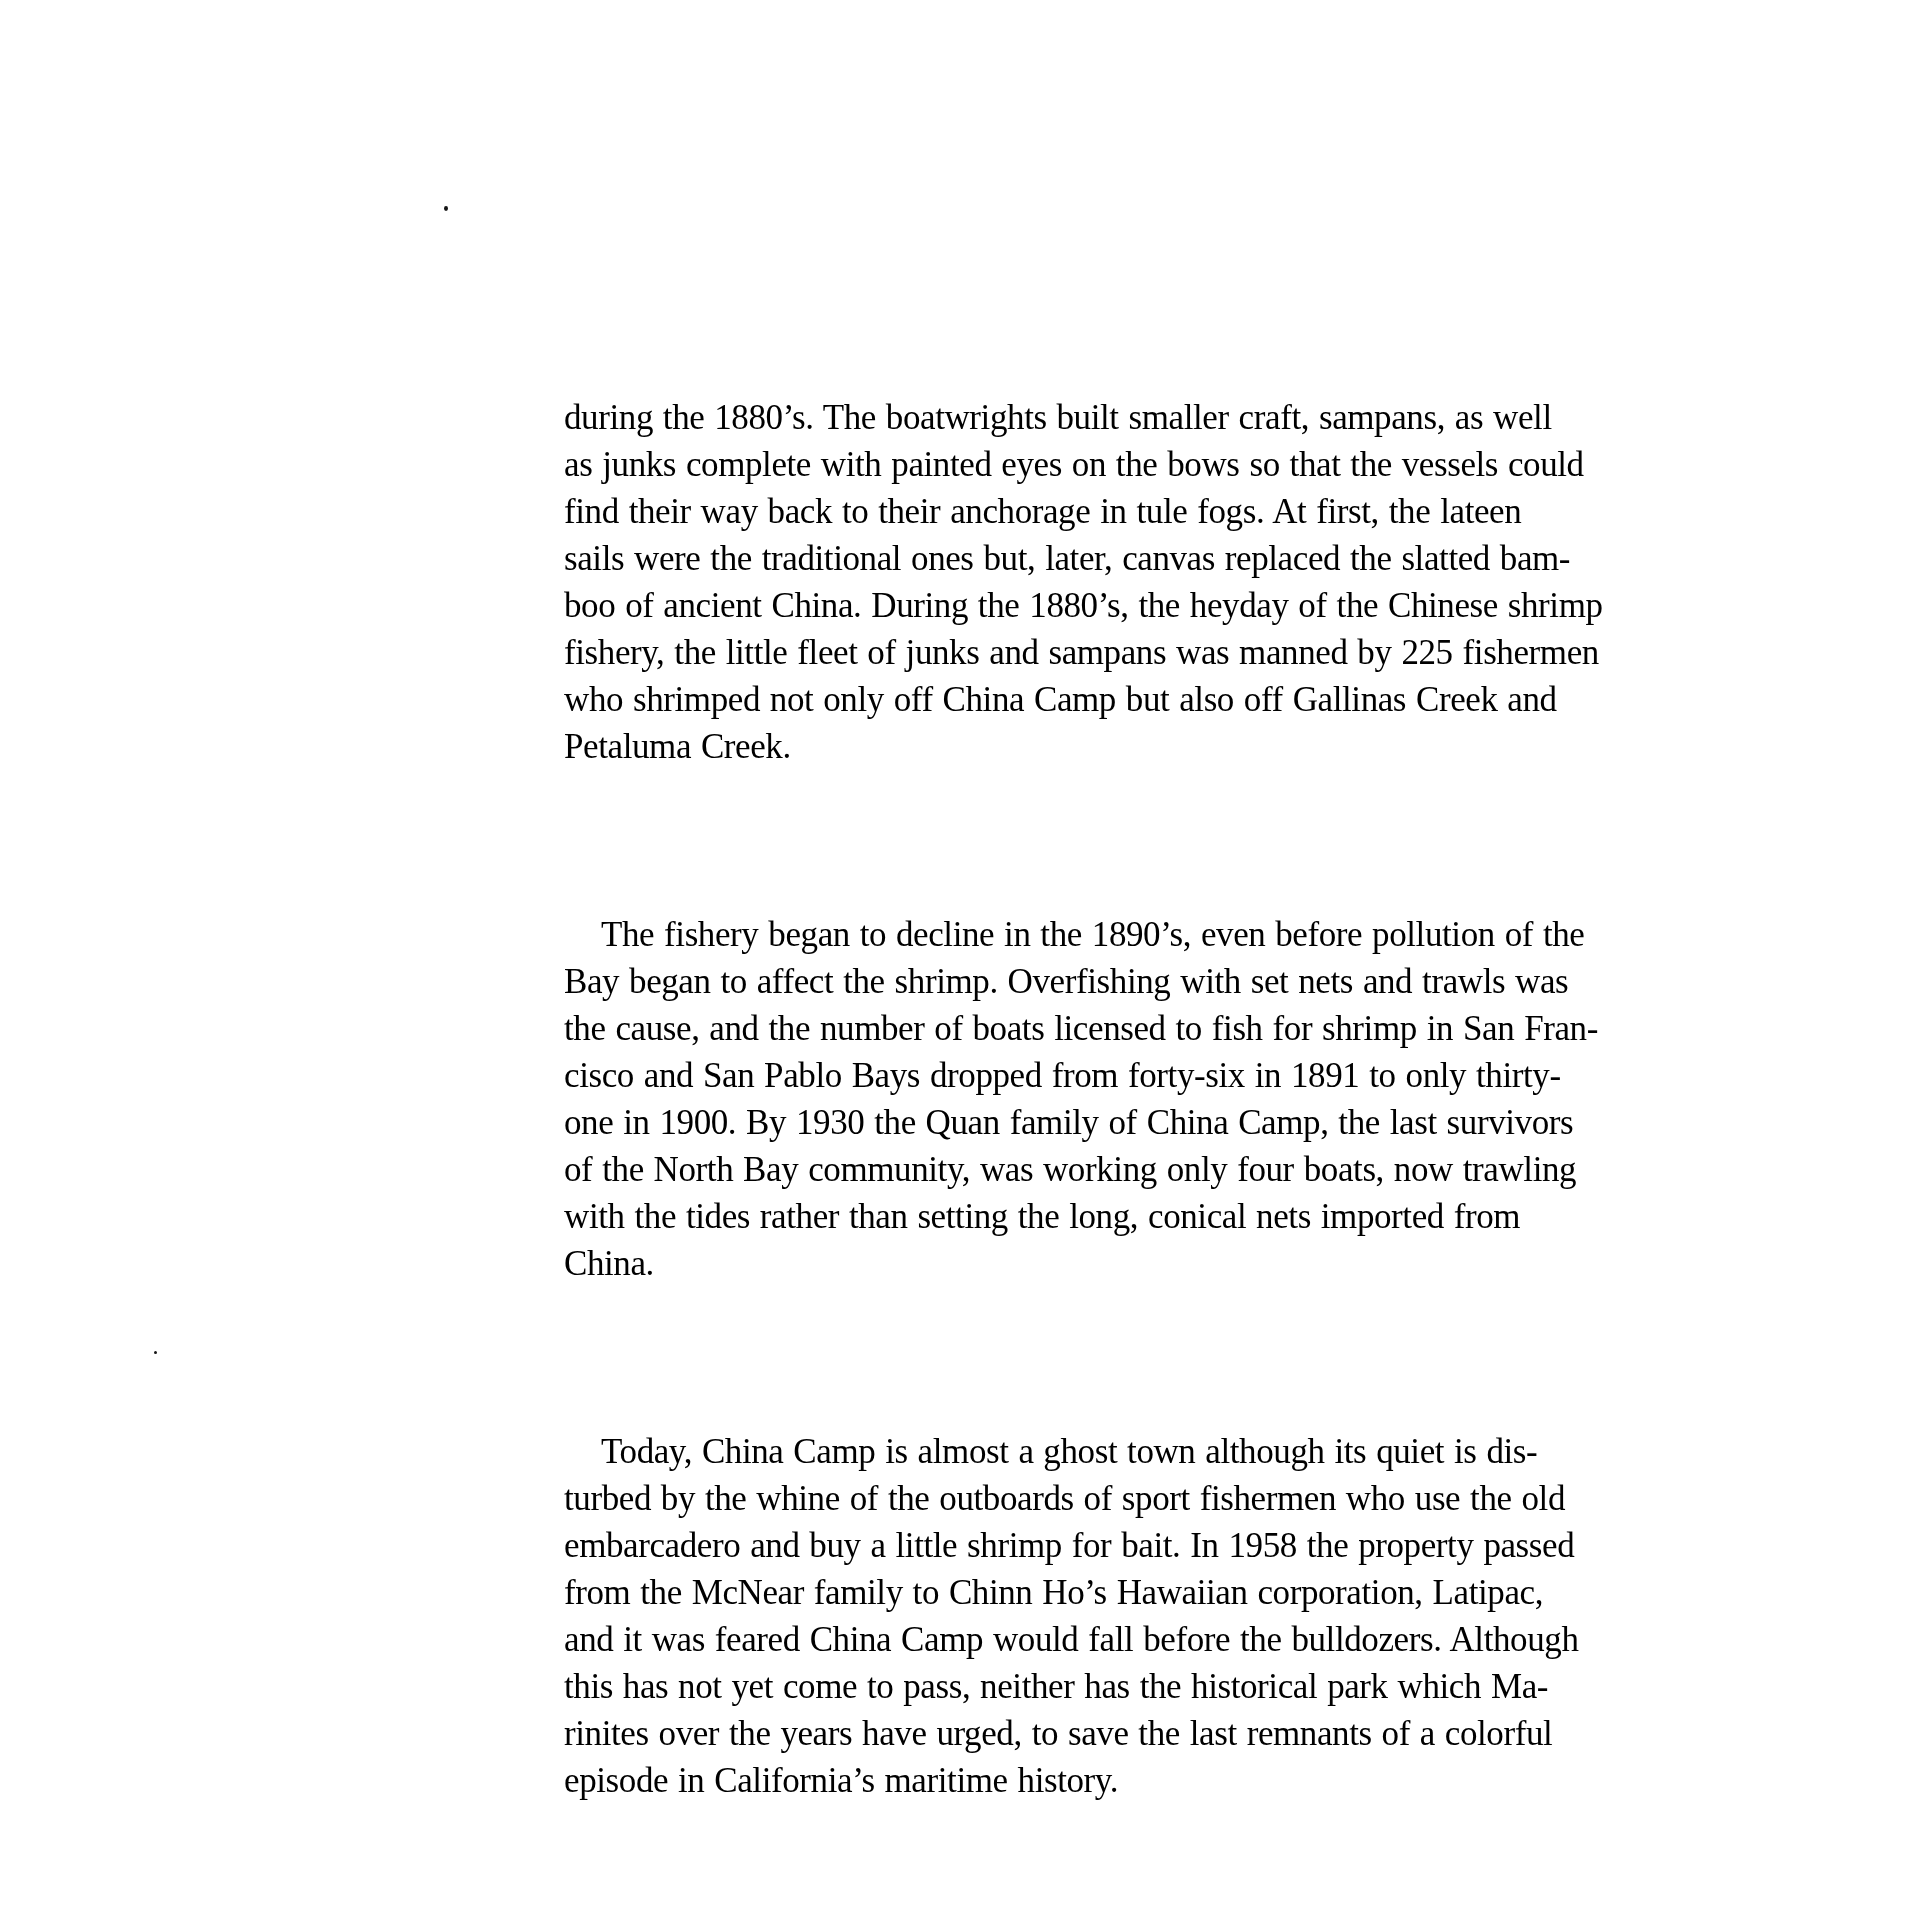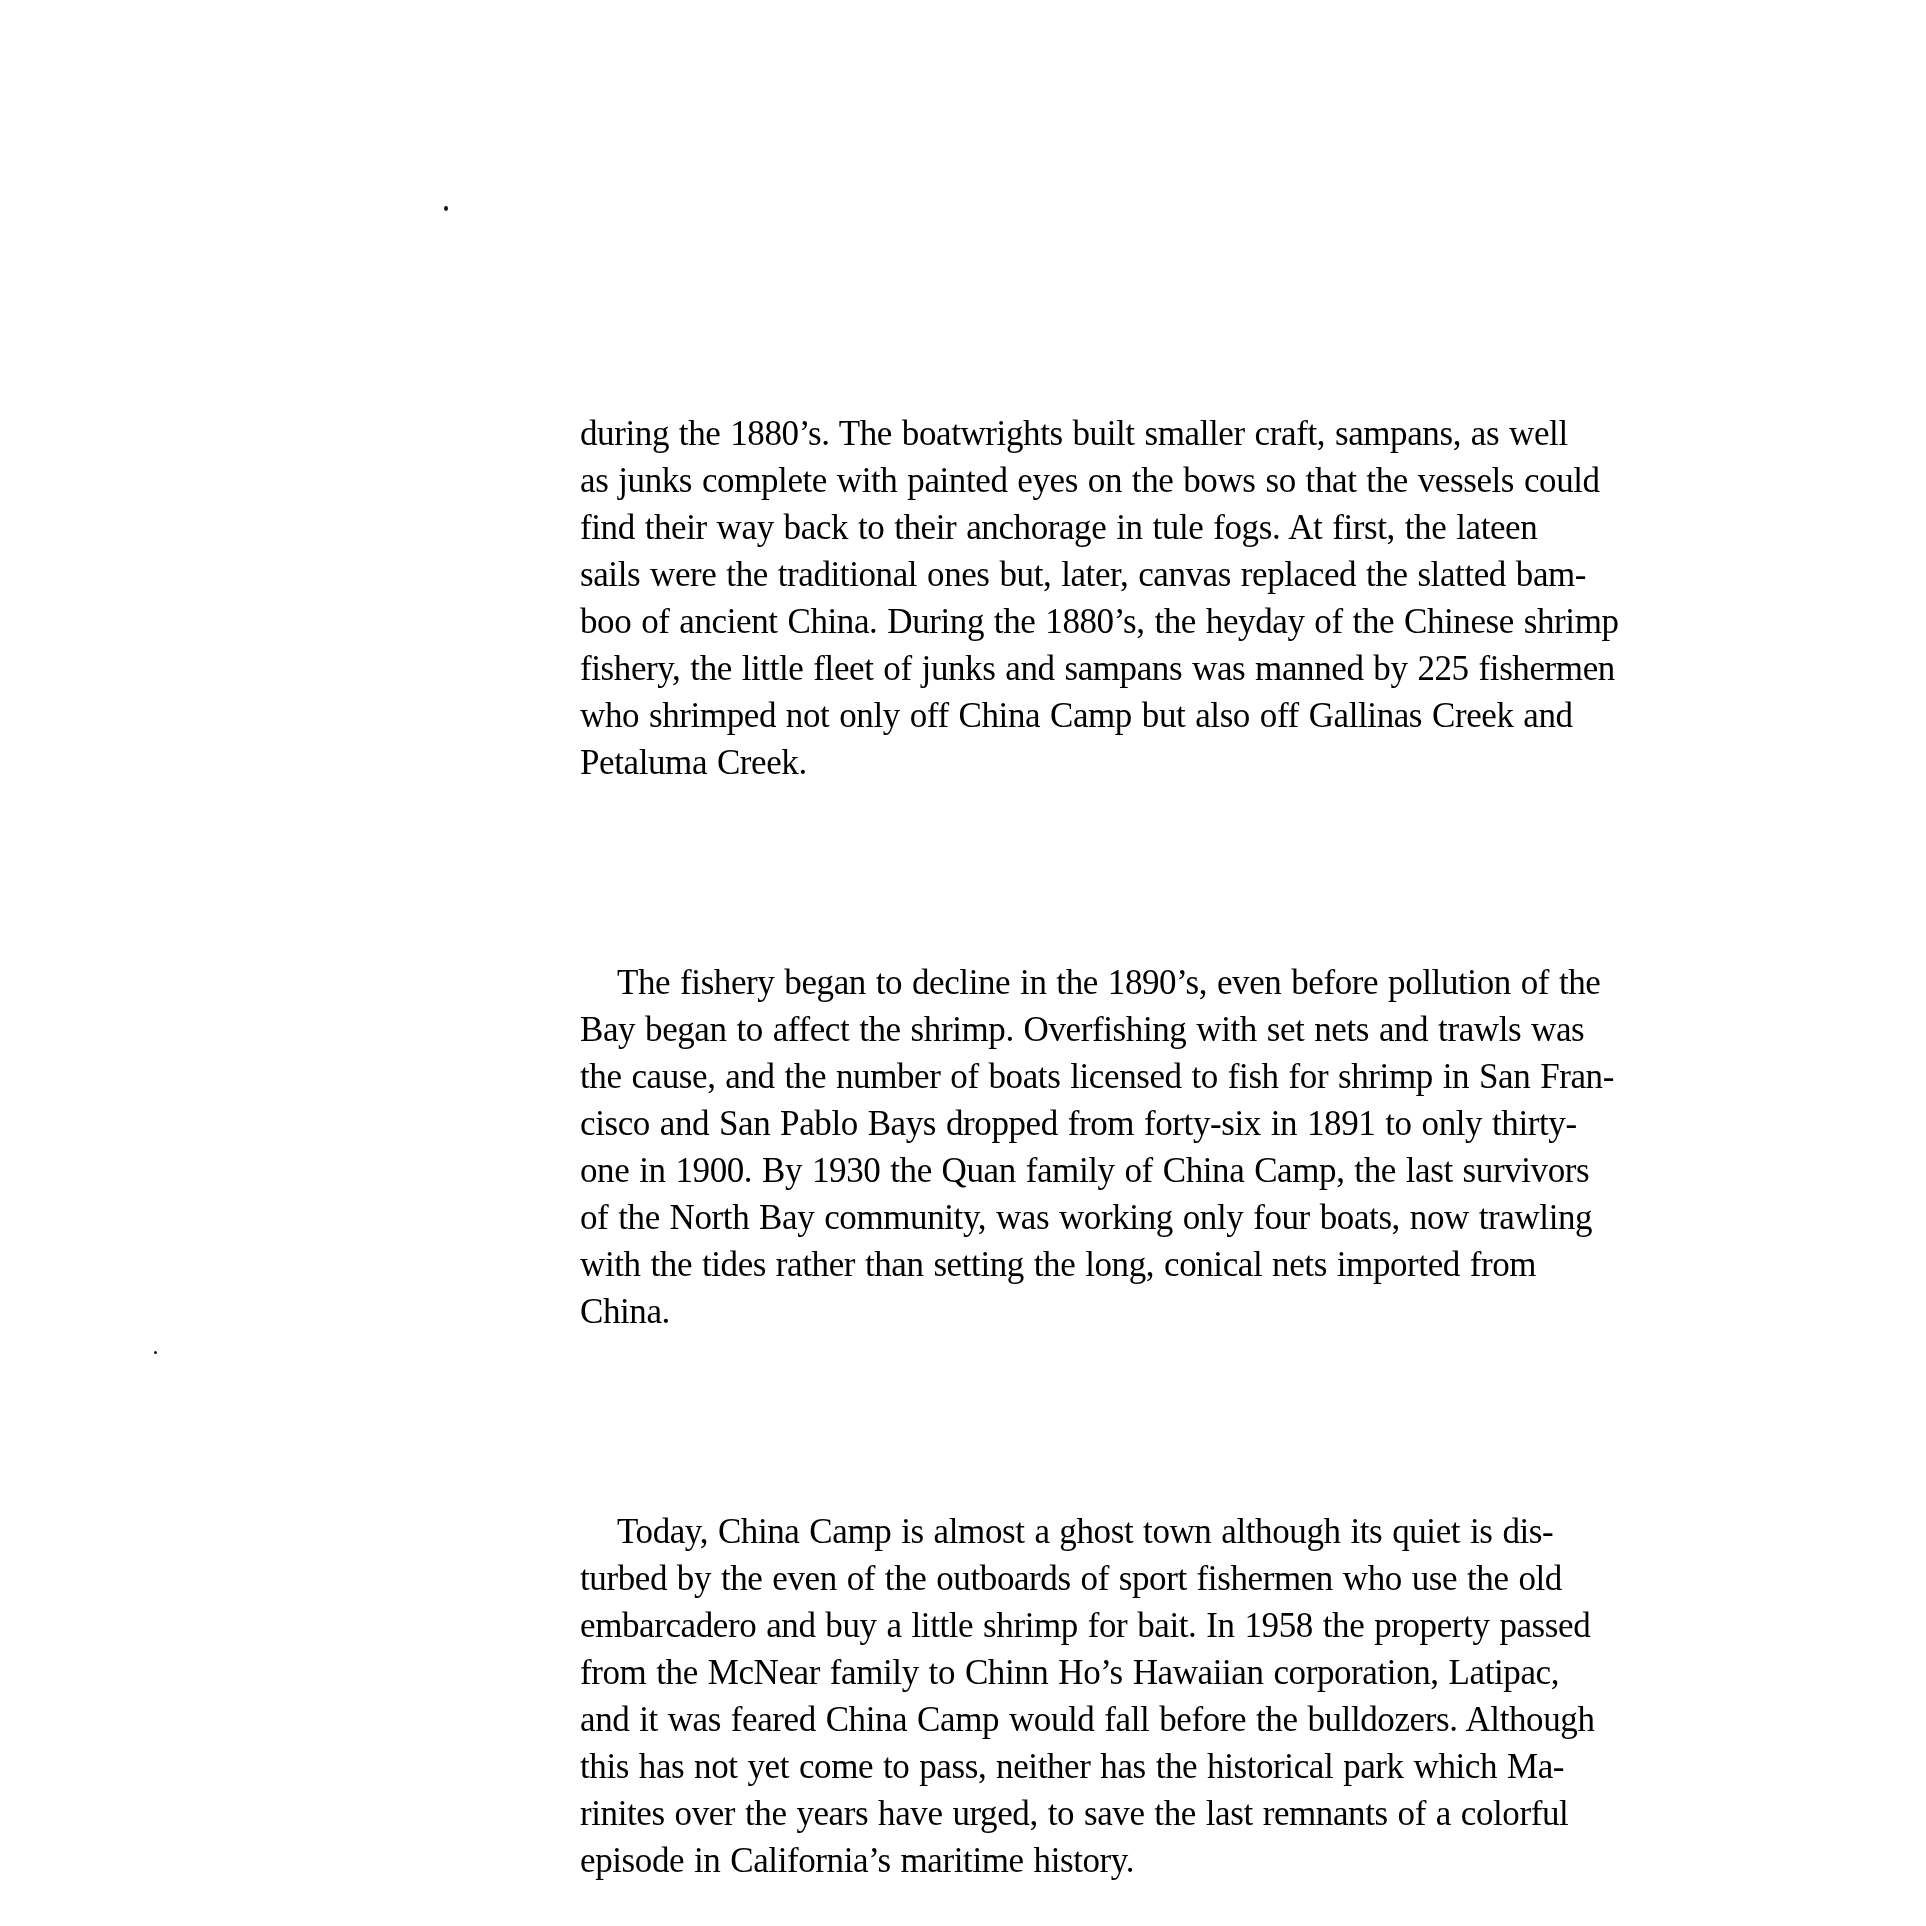--- a/index.html
+++ b/index.html
@@ -21,21 +21,21 @@
     width: 1229px;
     font-family: "Liberation Serif", "DejaVu Serif", serif;
     font-size: 35px;
     line-height: 47px;
     letter-spacing: -0.4px;
     word-spacing: 1.5px;
     color: #000000;
     white-space: pre-wrap;
   }
   p.para {
-    margin: 16px;
+    margin: 0;
     padding: 0;
   }
   p.indent {
     text-indent: 37px;
   }
   .it {
   }
   .speck {
     position: absolute;
     background: #151515;
@@ -61,21 +61,21 @@
     <p class="para indent">The fishery began to decline in the 1890’s, even before pollution of the
 Bay began to affect the shrimp. Overfishing with set nets and trawls was
 the cause, and the number of boats licensed to fish for shrimp in San Fran-
 cisco and San Pablo Bays dropped from forty-six in 1891 to only thirty-
 one in 1900. By 1930 the Quan family of China Camp, the last survivors
 of the North Bay community, was working only four boats, now trawling
 with the tides rather than setting the long, conical nets imported from
 China.</p>
 
     <p class="para indent"><span>Today, China Camp is almost a ghost town although its quiet is dis-
-turbed by the even of the outboards of sport fishermen who use the old
+turbed by the whine of the outboards of sport fishermen who use the old
 </span><span class="it">embarcadero</span><span> and buy a little shrimp for bait. In 1958 the property passed
 from the McNear family to Chinn Ho’s Hawaiian corporation, Latipac,
 and it was feared China Camp would fall before the bulldozers. Although
 this has not yet come to pass, neither has the historical park which Ma-
 rinites over the years have urged, to save the last remnants of a colorful
 episode in California’s maritime history.</span></p>
 
     
 
     

